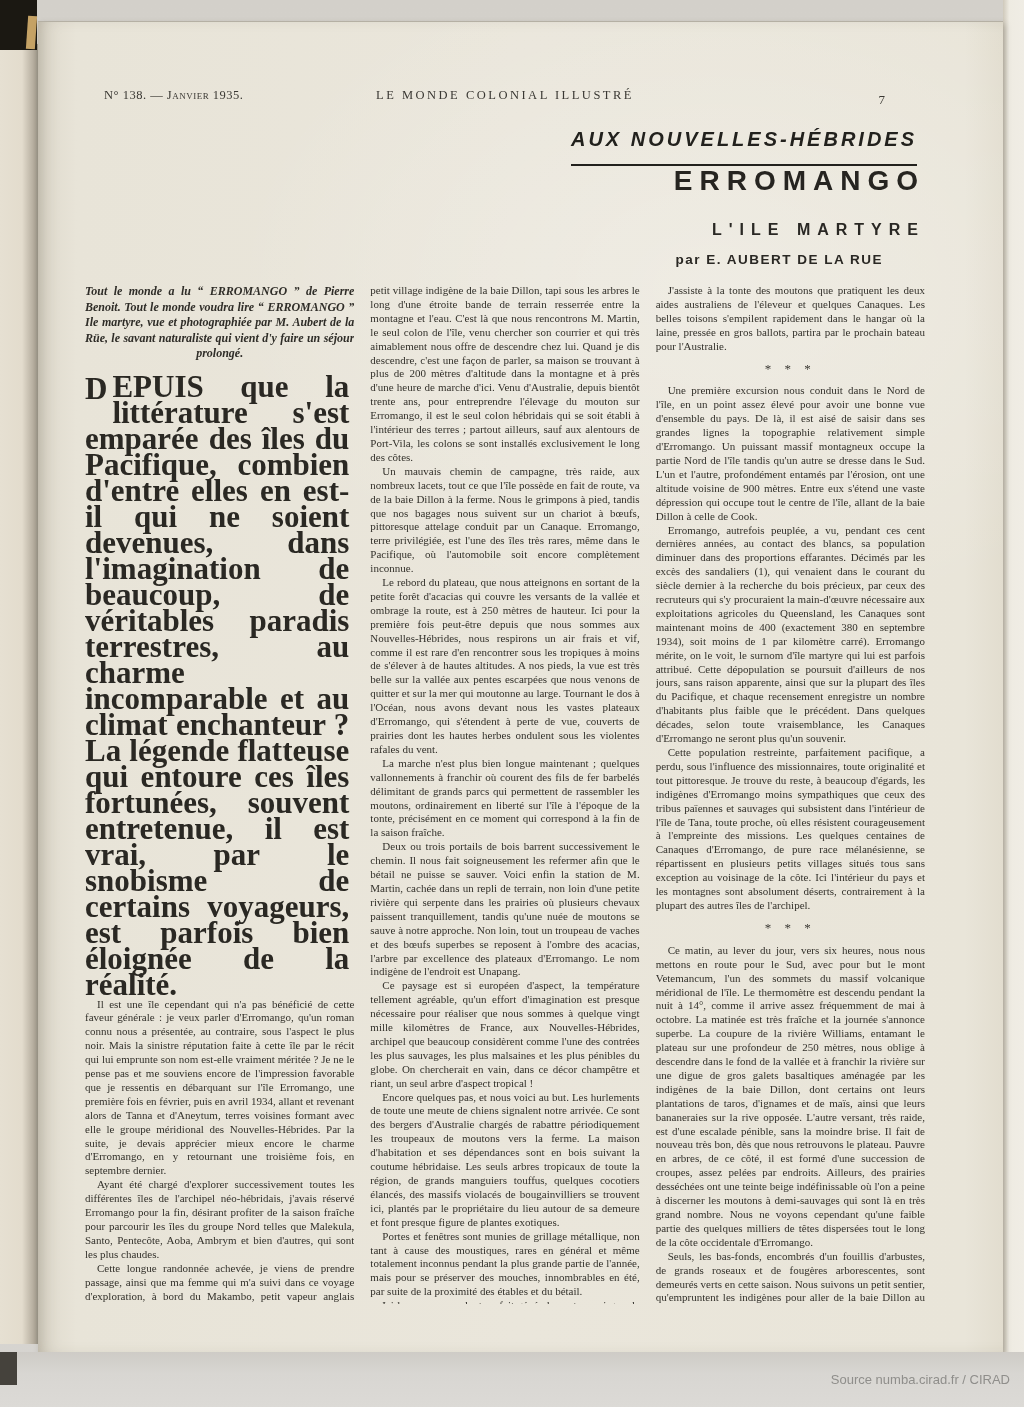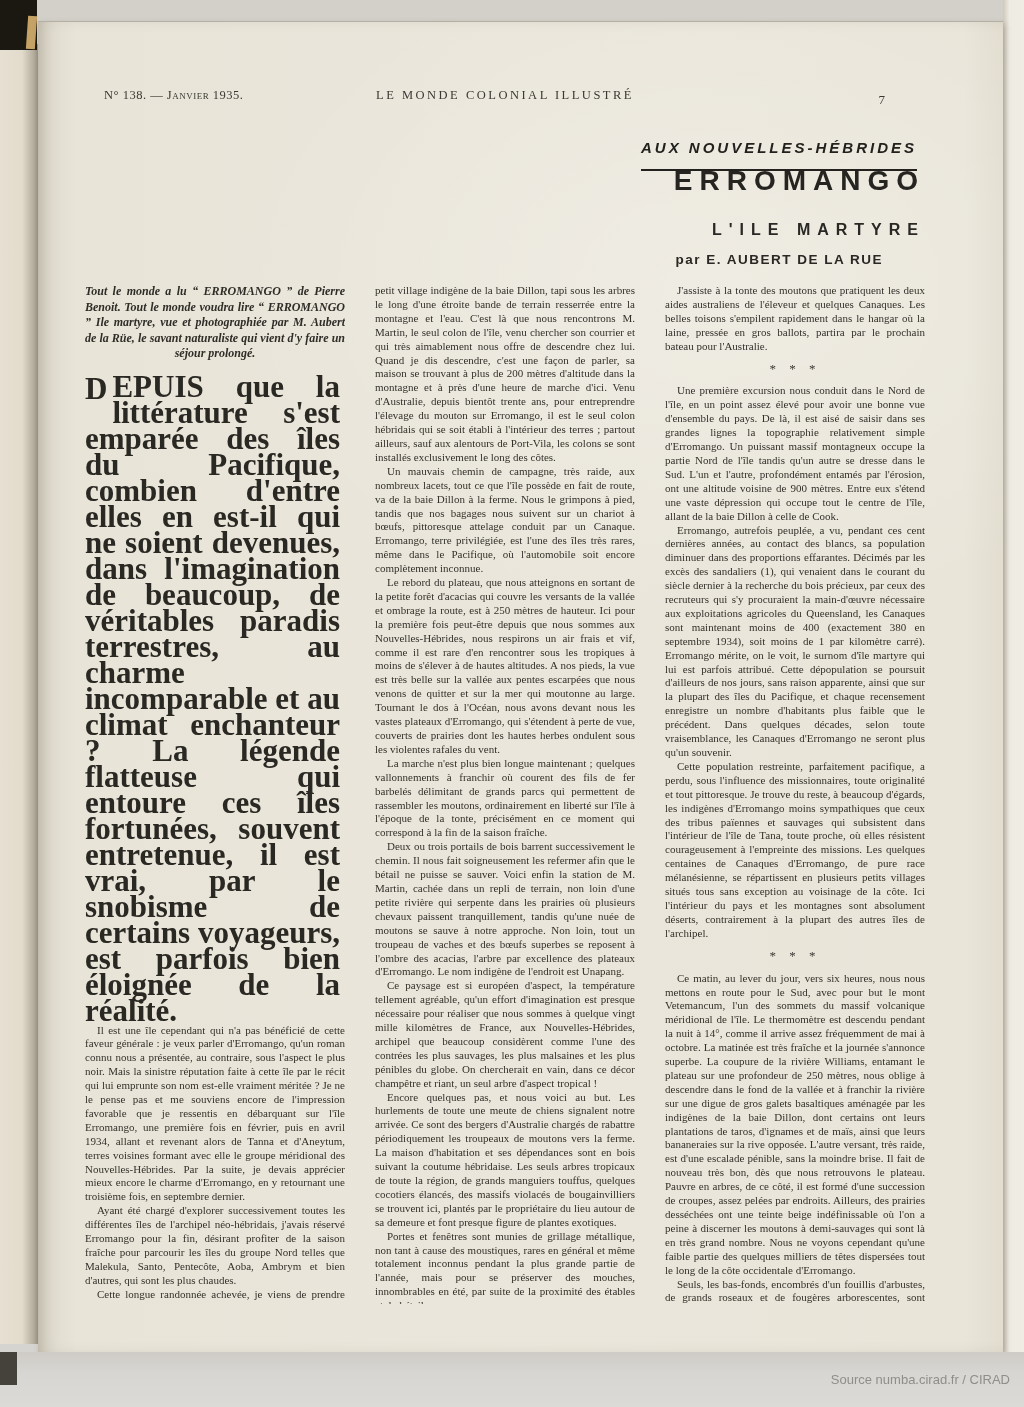--- a/index.html
+++ b/index.html
@@ -37,35 +37,35 @@
   .masthead { position:absolute; top:66px; left:0; width:100%; height:18px;
     font-size:12.5px; color:#3a3833; }
   .masthead .issue { position:absolute; left:19px; top:0; font-variant:small-caps; letter-spacing:.5px; }
   .masthead .journal { position:absolute; left:0; right:0; top:0; text-align:center;
     letter-spacing:2.5px; font-variant:small-caps;font-family:Liberation Serif, serif; }
   .masthead .folio { position:absolute; right:40px; top:4px; font-size:13px; }
 
   .rubric-wrap { position:absolute; top:106px; left:0; width:100%; text-align:right; }
   .rubric {
     display:inline-block; font-family:"Liberation Sans", sans-serif;
-    font-style:italic; font-weight:bold; font-size:15px; letter-spacing:3px;
-    color:#22211d; border-bottom:2.5px solid #22211d; padding-bottom:13px; margin-right:8px;margin-top:11px;
+    font-style:italic; font-weight:bold; font-size:20px; letter-spacing:3px;
+    color:#22211d; border-bottom:2.5px solid #22211d; padding-bottom:13px; margin-right:8px;
   }
   .headline { position:absolute; top:143px; left:0; width:100%; text-align:right;
     font-family:"Liberation Sans", sans-serif; font-weight:bold; color:#262420;
     font-size:28px; letter-spacing:7px; }
   .deck { position:absolute; top:199px; left:0; width:100%; text-align:right;
     font-family:"Liberation Sans", sans-serif; font-weight:bold; color:#2a2824;
     font-size:16px; letter-spacing:7px; }
   .byline { position:absolute; top:230px; left:0; width:100%; text-align:right;
     font-family:"Liberation Sans", sans-serif; font-weight:bold; color:#2a2824;
     font-size:13.5px; letter-spacing:1.5px; padding-right:42px; }
 
   .columns { position:absolute; top:262px; left:0; width:100%; height:1020px;
-    display:flex; gap:30px; overflow:hidden; }
+    display:flex; gap:16px; overflow:hidden; }
   .col { flex:1 1 0; font-size:11px; line-height:13.9px; text-align:justify;
     color:#33312b; overflow:hidden; }
   .col p { margin:0; }
   .block.p { text-indent:12px; }
   .block.cont { text-indent:0; }
   .block.lede {
     font-style:italic; font-weight:bold; font-size:12px; line-height:15.5px;
     text-align:justify; text-align-last:center; margin-bottom:10px; color:#2f2d28;
   }
   .dropcap {

